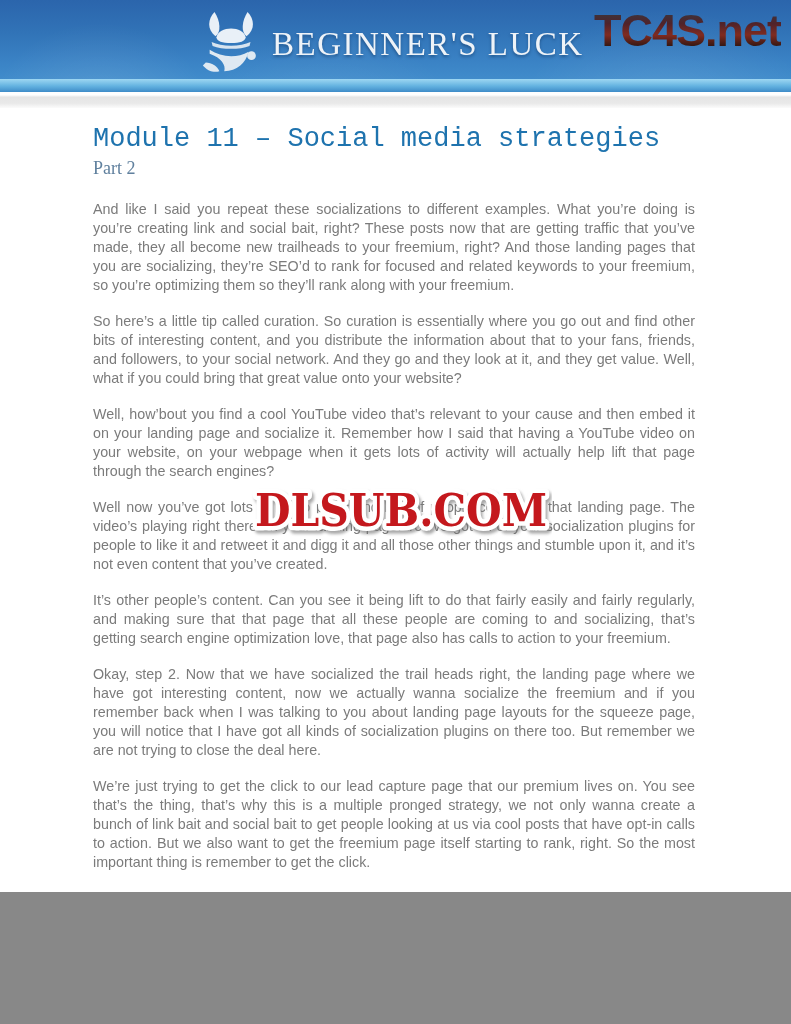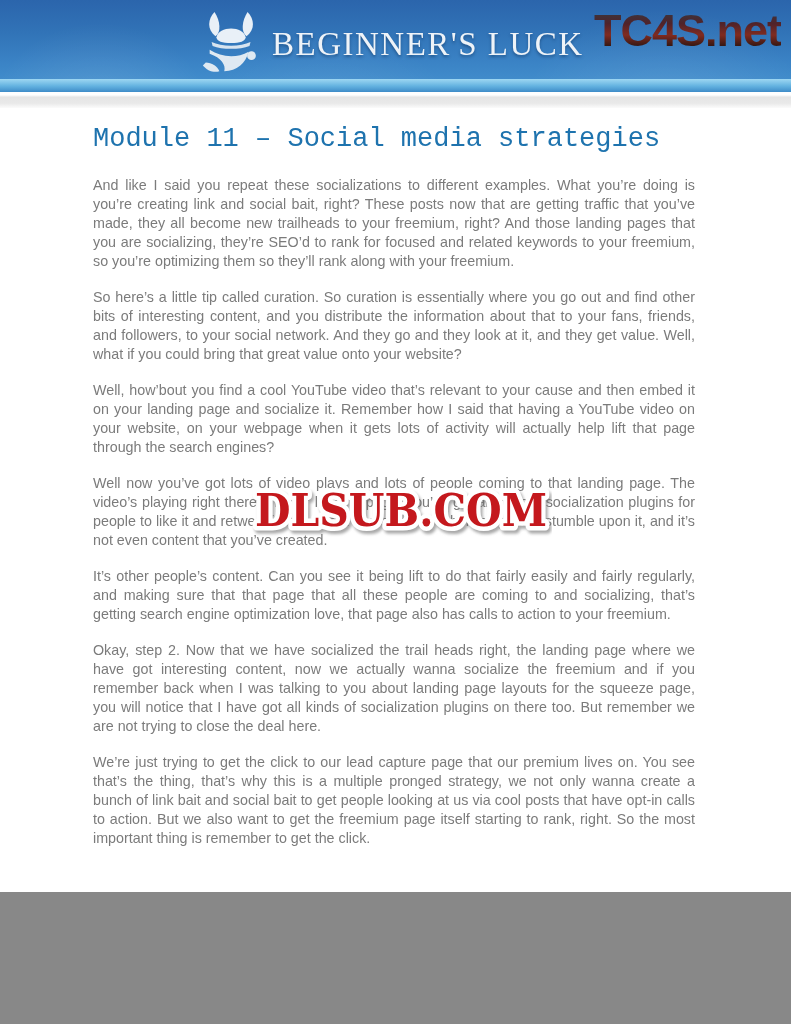--- a/index.html
+++ b/index.html
@@ -92,20 +92,21 @@
       </g>
     </svg>
 
     <div class="brand">BEGINNER'S LUCK</div>
     <div class="tc4s">TC4S.net</div>
   </div>
   <div class="header-shadow"></div>
 
   <div class="content">
     <div class="doc-title">Module 11 – Social media strategies</div>
+    <div class="doc-subtitle">Part 2</div>
 
     <div class="body-text">
       <p>And like I said you repeat these socializations to different examples. What you’re doing is you’re creating link and social bait, right? These posts now that are getting traffic that you’ve made, they all become new trailheads to your freemium, right? And those landing pages that you are socializing, they’re SEO’d to rank for focused and related keywords to your freemium, so you’re optimizing them so they’ll rank along with your freemium.</p>
       <p>So here’s a little tip called curation. So curation is essentially where you go out and find other bits of interesting content, and you distribute the information about that to your fans, friends, and followers, to your social network. And they go and they look at it, and they get value. Well, what if you could bring that great value onto your website?</p>
       <p>Well, how’bout you find a cool YouTube video that’s relevant to your cause and then embed it on your landing page and socialize it. Remember how I said that having a YouTube video on your website, on your webpage when it gets lots of activity will actually help lift that page through the search engines?</p>
       <p>Well now you’ve got lots of video plays and lots of people coming to that landing page. The video’s playing right there on your landing page. You’ve got all of your socialization plugins for people to like it and retweet it and digg it and all those other things and stumble upon it, and it’s not even content that you’ve created.</p>
       <p>It’s other people’s content. Can you see it being lift to do that fairly easily and fairly regularly, and making sure that that page that all these people are coming to and socializing, that’s getting search engine optimization love, that page also has calls to action to your freemium.</p>
       <p>Okay, step 2. Now that we have socialized the trail heads right, the landing page where we have got interesting content, now we actually wanna socialize the freemium and if you remember back when I was talking to you about landing page layouts for the squeeze page, you will notice that I have got all kinds of socialization plugins on there too. But remember we are not trying to close the deal here.</p>
       <p>We’re just trying to get the click to our lead capture page that our premium lives on. You see that’s the thing, that’s why this is a multiple pronged strategy, we not only wanna create a bunch of link bait and social bait to get people looking at us via cool posts that have opt-in calls to action. But we also want to get the freemium page itself starting to rank, right. So the most important thing is remember to get the click.</p>
     </div>

